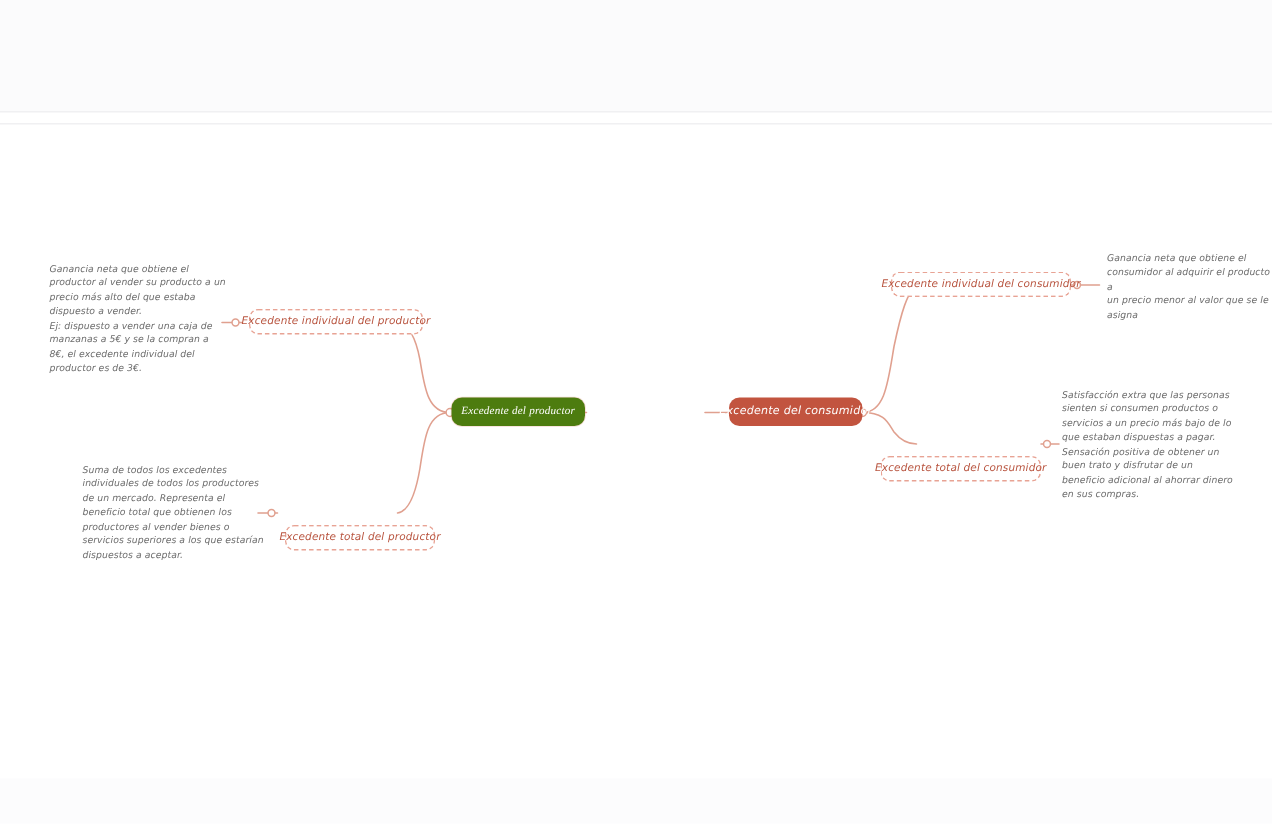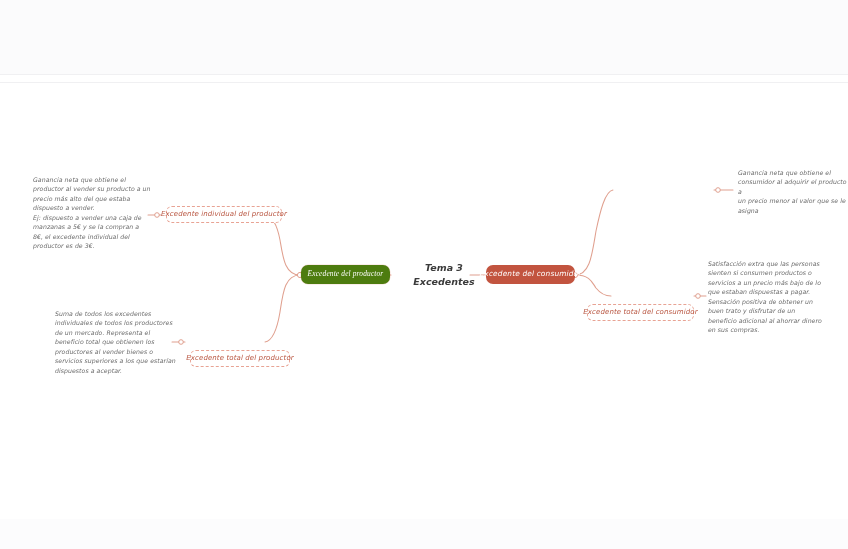--- a/index.html
+++ b/index.html
@@ -143,33 +143,30 @@
     <g fill="#ffffff" stroke="#e0a08f" stroke-width="1">
       <circle cx="300" cy="275" r="2.6"></circle>
       <circle cx="575" cy="275" r="2.6"></circle>
       <circle cx="157" cy="215" r="2.3"></circle>
       <circle cx="181" cy="342" r="2.3"></circle>
       <circle cx="718" cy="190" r="2.3"></circle>
       <circle cx="698" cy="296" r="2.3"></circle>
     </g>
   </svg>
 
-  <div class="center-title" style="left:404px; top:261px; width:80px;">
-    <div>Tema 3</div>
-    <div>Excedentes</div>
-  </div>
 
   <div class="node node-fill-light" style="left:301px; top:265px; width:89px; height:19px;">Excedente del productor</div>
 
   <div class="node node-fill-dark" style="left:486px; top:265px; width:89px; height:19px;">Excedente del consumidor</div>
 
   <div class="node node-outline" style="left:166px; top:206px; width:116px; height:17px;">Excedente individual del productor</div>
 
   <div class="node node-outline" style="left:190px; top:350px; width:100px; height:17px;">Excedente total del productor</div>
 
+  <div class="node node-outline" style="left:594px; top:181px; width:120px; height:17px;">Excedente individual del consumidor</div>
 
   <div class="node node-outline" style="left:587px; top:288px; width:107px; height:17px;margin-top:16px;">Excedente total del consumidor</div>
 
   <div class="note" style="left:33px; top:175px; width:118px;">
       <p>Ganancia neta que obtiene el</p>
       <p>productor al vender su producto a un</p>
       <p>precio más alto del que estaba</p>
       <p>dispuesto a vender.</p>
       <p>Ej: dispuesto a vender una caja de</p>
       <p>manzanas a 5€ y se la compran a</p>

